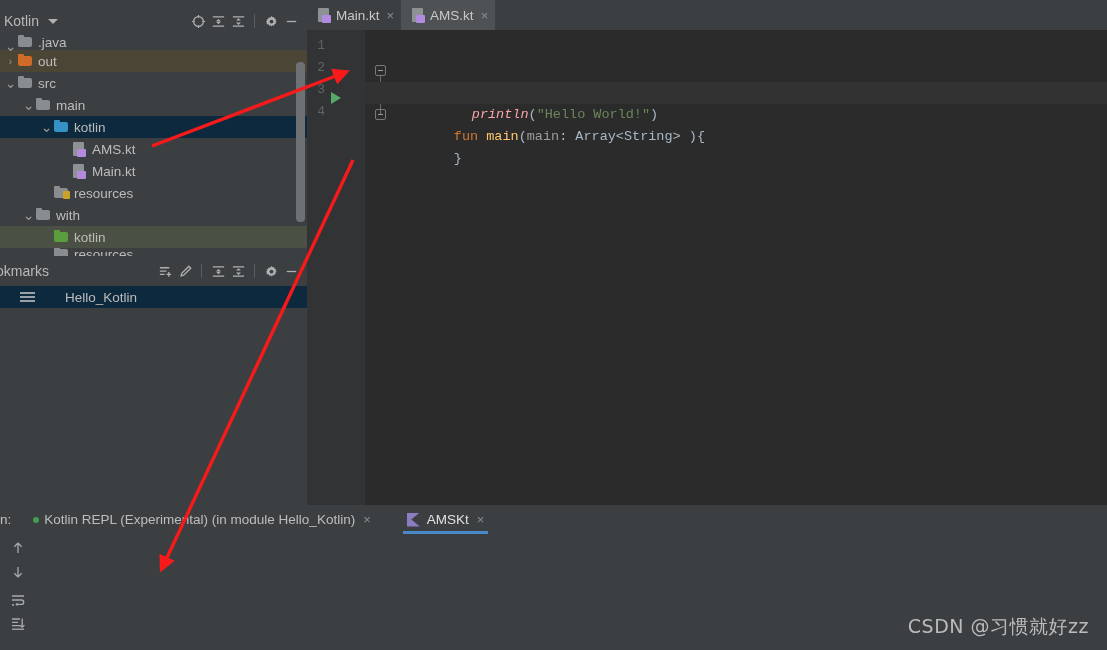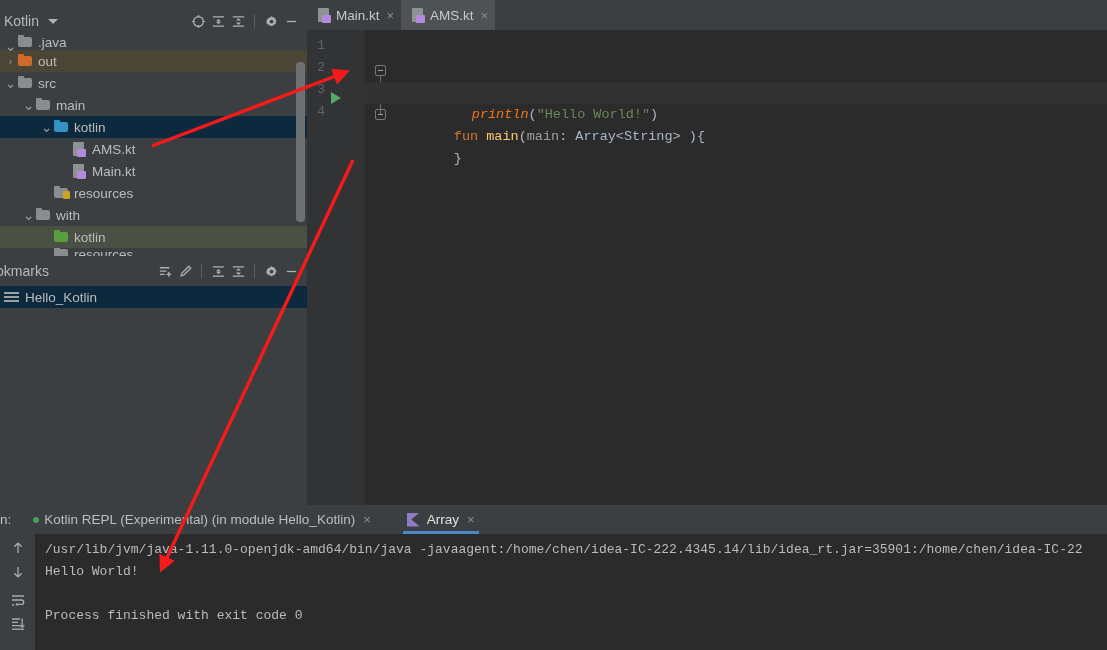--- a/index.html
+++ b/index.html
@@ -54,21 +54,21 @@
      background:#6a4b93;clip-path:polygon(0 0,100% 0,0 100%);}
 
   
   #tree-scrollbar{position:absolute;right:2px;top:28px;width:9px;height:160px;background:#6e7173;border-radius:4px;}
 
   
   #bookmarks-header{position:absolute;left:0;top:258px;width:307px;height:26px;display:flex;align-items:center;
       padding:0 6px 0 0;box-sizing:border-box;background:#3c3f41;}
   #bookmarks-header .title{font-size:14px;color:#b8b8b8;margin-left:-4px;white-space:nowrap;}
   #bookmarks-list{position:absolute;left:0;top:286px;width:307px;height:215px;background:#3c3f41;}
-  .bm-row{height:22px;display:flex;align-items:center;font-size:13.5px;color:#bcbcbc;background:#0d293e;padding-left:4px;}
+  .bm-row{height:22px;display:flex;align-items:center;font-size:13.5px;color:#bcbcbc;background:#0d293e;padding-left:20px;gap:24px;}
   .bm-ico{width:18px;height:14px;margin-right:3px;display:flex;flex-direction:column;justify-content:center;gap:2px;}
   .bm-ico i{display:block;height:2px;background:#9aa0a6;}
   .bm-ico i:nth-child(1){width:15px;}
   .bm-ico i:nth-child(2){width:15px;}
   .bm-ico i:nth-child(3){width:15px;}
 
   
   #editor-area{position:absolute;left:307px;top:0;width:800px;height:505px;background:#2b2b2b;}
   #tabs-bar{position:absolute;left:0;top:0;width:800px;height:30px;background:#3c3f41;display:flex;align-items:flex-end;}
   .etab{height:30px;display:flex;align-items:center;padding:0 7px 0 9px;font-size:13.5px;color:#c8c8c8;
@@ -88,21 +88,21 @@
 
   #code{position:absolute;left:58px;top:30px;width:742px;height:475px;background:#2b2b2b;
      font-family:"Liberation Mono",monospace;font-size:13.5px;}
   .cline{position:absolute;left:0;width:742px;height:22px;line-height:22px;white-space:pre;}
   .cline.hl{background:#323232;}
   .k-kw{color:#cc7832;}
   .k-fn{color:#ffc66d;}
   .k-param{color:#9d9d9d;}
   .k-type{color:#a9b7c6;}
   .k-plain{color:#a9b7c6;}
-  .k-call{color:#f97316;font-style:italic;}
+  .k-call{color:#fca5a5;font-style:italic;}
   .k-str{color:#6a8759;}
   .fold{position:absolute;left:-14px;top:5px;width:11px;height:11px;border:1px solid #787878;
      border-radius:2px;box-sizing:border-box;}
   .fold::after{content:"";position:absolute;left:2px;top:4px;width:5px;height:1px;background:#9a9a9a;}
   .fold-line{position:absolute;left:-9px;top:16px;width:1px;height:38px;background:#6a6a6a;}
   .fold-end{position:absolute;left:-14px;top:5px;width:11px;height:11px;border:1px solid #787878;
      border-radius:2px;box-sizing:border-box;}
   .fold-end::after{content:"";position:absolute;left:2px;top:4px;width:5px;height:1px;background:#9a9a9a;}
 
   
@@ -359,21 +359,21 @@
   <div id="run-panel">
     <div id="run-tabs">
       <span id="run-label">n:</span>
     <div class="rtab" style="margin-left: 14px;">
           <span class="green-dot"></span>
           <span>Kotlin REPL (Experimental) (in module Hello_Kotlin)</span>
           <span class="close">×</span>
         </div>
         <div class="rtab active" style="margin-left: 20px;">
           <span class="ktri"></span>
-          <span>Array</span>
+          <span>AMSKt</span>
           <span class="close">×</span>
         </div>
       </div>
     <div id="console-sidebar">
       <span class="cs-icon" style="top:4px;">
         <svg width="16" height="16" viewBox="0 0 16 16">
             <path d="M8 13V3M8 3L4.3 6.8M8 3l3.7 3.8" stroke="#a8abad" stroke-width="1.3" fill="none"></path>
           </svg>
       </span>
       <span class="cs-icon" style="top:28px;">
@@ -389,28 +389,23 @@
           </svg>
       </span>
       <span class="cs-icon" style="top:80px;">
         <svg width="16" height="16" viewBox="0 0 16 16">
             <path d="M2 3h8M2 6.3h6M2 9.6h8" stroke="#a8abad" stroke-width="1.3"></path>
             <path d="M12.2 2.6v8M12.2 11.4l-2.2-2.3M12.2 11.4l2.2-2.3" stroke="#a8abad" stroke-width="1.3" fill="none"></path>
             <path d="M2 13.2h12" stroke="#a8abad" stroke-width="1.3"></path>
           </svg>
       </span>
     </div>
-    <div id="console">
-        <div class="conline" style="top: 8px;">/usr/lib/jvm/java-1.11.0-openjdk-amd64/bin/java -javaagent:/home/chen/idea-IC-222.4345.14/lib/idea_rt.jar=35901:/home/chen/idea-IC-22</div>
-        <div class="conline" style="top: 30px;">Hello World!</div>
-        <div class="conline" style="top: 52px;"></div>
-        <div class="conline" style="top: 74px;">Process finished with exit code 0</div>
-      </div>
   </div>
 
+  <div id="watermark">CSDN @习惯就好zz</div>
 
   <svg id="arrows">
     <defs>
       <marker id="ah" markerWidth="5" markerHeight="5" refX="2.2" refY="2.5" orient="auto">
         <path d="M0,0 L5,2.5 L0,5 z" fill="#f61a1a"></path>
       </marker>
     </defs>
     <line id="arrow0" stroke="#f61a1a" stroke-width="3.4" marker-end="url(#ah)" x1="152" y1="146" x2="341" y2="74"></line>
     <line id="arrow1" stroke="#f61a1a" stroke-width="3.4" marker-end="url(#ah)" x1="353" y1="160" x2="164" y2="564"></line>
   </svg>

